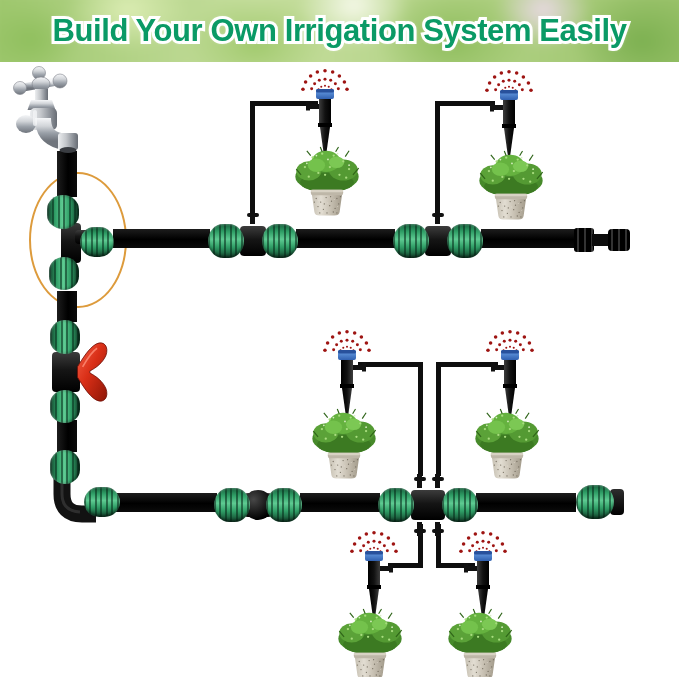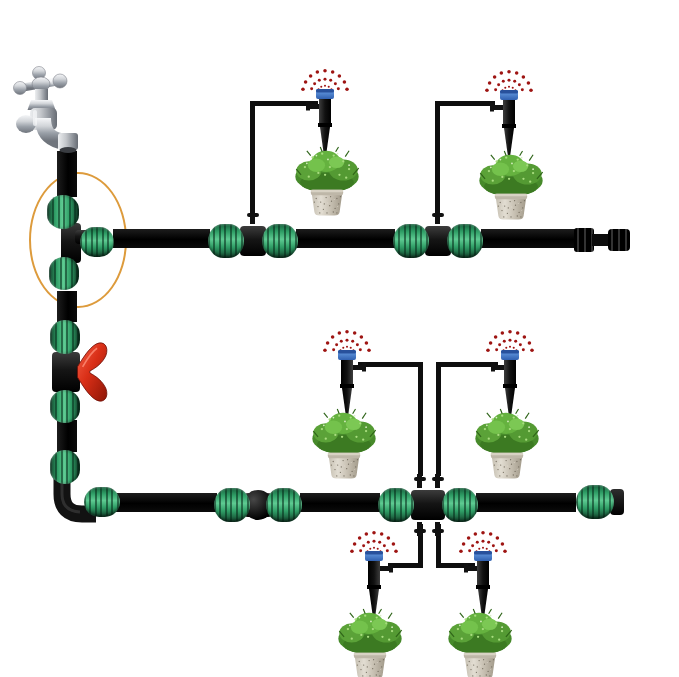--- a/index.html
+++ b/index.html
@@ -193,20 +193,24 @@
             <circle cx="21" cy="15" r="0.5"></circle>
             <circle cx="28" cy="11" r="0.5"></circle>
           <circle cx="15" cy="25" r="0.5"></circle>
             <circle cx="32" cy="19" r="0.5"></circle>
             <circle cx="9" cy="16" r="0.5"></circle>
         </g>
       </symbol>
     </defs>
   </svg>
 
+  <div class="banner">
+    <div class="banner-bg"></div>
+    <div class="banner-title">Build Your Own Irrigation System Easily</div>
+  </div>
 
   <svg class="abs" style="left:6px;top:64px;z-index:3" width="76" height="90" viewBox="0 0 76 90">
     <path d="M14,24 L54,17" stroke="url(#chromeH)" stroke-width="8" stroke-linecap="round"></path>
     <path d="M33,9 L35,26" stroke="url(#chromeH)" stroke-width="8" stroke-linecap="round"></path>
     <circle cx="14" cy="24" r="6.5" fill="url(#chromeH)" stroke="#7d828a" stroke-width="0.6"></circle>
     <circle cx="54" cy="17" r="7" fill="url(#chromeH)" stroke="#7d828a" stroke-width="0.6"></circle>
     <circle cx="33" cy="9" r="6.5" fill="url(#chromeH)" stroke="#7d828a" stroke-width="0.6"></circle>
     <ellipse cx="35" cy="20" rx="9" ry="7" fill="url(#chromeH)" stroke="#7d828a" stroke-width="0.6"></ellipse>
     <rect x="29" y="25" width="13" height="11" fill="url(#chromeV)"></rect>
     <path d="M25,36 h21 l3.5,10 h-28 Z" fill="url(#chromeH)"></path>

